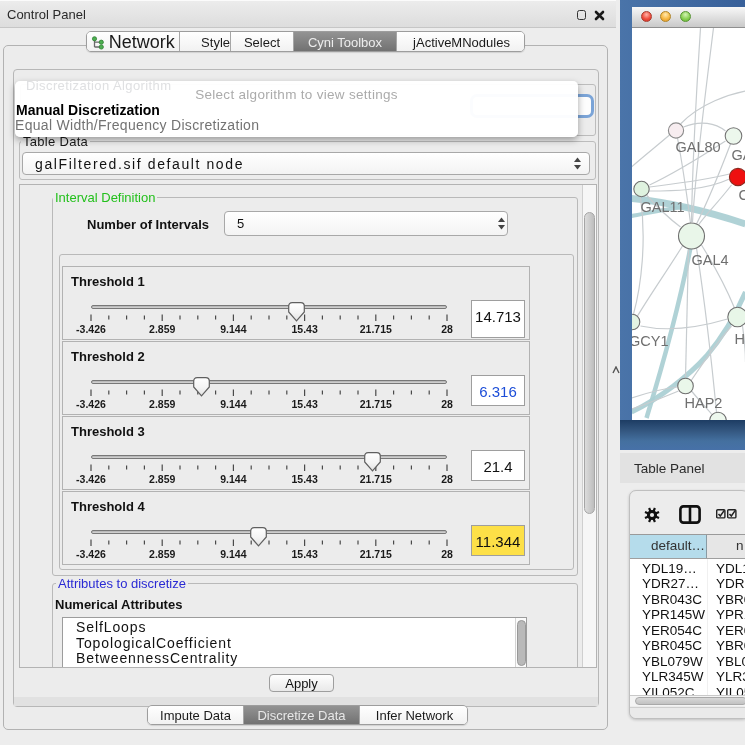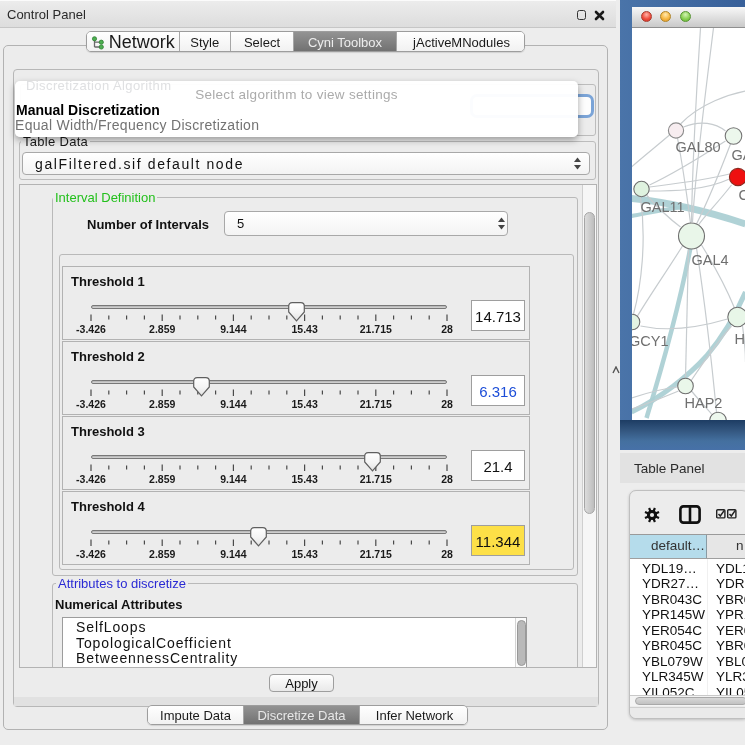--- a/index.html
+++ b/index.html
@@ -13,21 +13,21 @@
 <svg width="11" height="11" viewBox="0 0 11 11" style="position:absolute;left:594px;top:10px">
       <path d="M2,2 L9,9 M9,2 L2,9" stroke="#1a1a1a" stroke-width="2.6" stroke-linecap="round"></path>
     </svg>
 <div style="position:absolute;left:86px;top:31px;width:439px;height:21px;z-index:5;border:1px solid #9d9d9d;border-radius:5px;overflow:hidden;box-shadow:0 1px 1px rgba(0,0,0,0.12)">
       <div style="position:absolute;left:0px;top:0px;width:91.5px;height:21px;font-size:18px;line-height:21px;text-align:center;background:linear-gradient(#ffffff,#f0f0f0);color:#1a1a1a;"><svg width="14" height="14" viewBox="0 0 14 14" style="vertical-align:-2px;margin-right:4px">
           <path d="M3.5,3 L3.5,11 M3.5,6.2 L10,6.2 M3.5,11 L10,11" stroke="#6a6a6a" stroke-width="1.3" fill="none"></path>
           <circle cx="3.5" cy="2.8" r="2.1" fill="#4caf50" stroke="#2e7d32" stroke-width="0.8"></circle>
           <circle cx="10.3" cy="6.2" r="2.1" fill="#4caf50" stroke="#2e7d32" stroke-width="0.8"></circle>
           <circle cx="10.3" cy="11" r="2.1" fill="#4caf50" stroke="#2e7d32" stroke-width="0.8"></circle>
         </svg>Network</div>
-      <div style="position:absolute;left:91.5px;top:0px;width:51.5px;height:21px;font-size:13px;line-height:21px;text-align:center;background:linear-gradient(#ffffff,#f0f0f0);color:#1a1a1a;border-left:1px solid #a6a6a6;">Style</div>
+      <div style="position:absolute;left:91.5px;top:0px;width:51.5px;height:21px;font-size:13px;line-height:21px;text-align:right;background:linear-gradient(#ffffff,#f0f0f0);color:#1a1a1a;border-left:1px solid #a6a6a6;">Style</div>
       <div style="position:absolute;left:143px;top:0px;width:63px;height:21px;font-size:13px;line-height:21px;text-align:center;background:linear-gradient(#ffffff,#f0f0f0);color:#1a1a1a;border-left:1px solid #a6a6a6;">Select</div>
       <div style="position:absolute;left:206px;top:0px;width:103px;height:21px;font-size:13px;line-height:21px;text-align:center;background:linear-gradient(#939393,#6e6e6e);color:#ededed;border-left:1px solid #a6a6a6;">Cyni Toolbox</div>
       <div style="position:absolute;left:309px;top:0px;width:130px;height:21px;font-size:13px;line-height:21px;text-align:center;background:linear-gradient(#ffffff,#f0f0f0);color:#1a1a1a;border-left:1px solid #a6a6a6;">jActiveMNodules</div>
     </div>
 
 <div style="position:absolute;left:3px;top:45px;width:605px;height:685px;border:1px solid #b2b2b2;border-radius:5px;background:#ececec"></div>
 
 <div style="position:absolute;left:13px;top:69px;width:586px;height:638px;border:1px solid #b7b7b7;border-radius:4px;background:#ececec"></div>
 
 <div style="position:absolute;left:20px;top:84px;width:576px;height:52px;border:1px solid #bcbcbc;border-radius:3px"></div>
@@ -77,21 +77,21 @@
           <svg width="17" height="20" viewBox="0 0 17 20" style="position:absolute;left:225.0px;top:35px">
             <defs>
               <linearGradient id="thg1" x1="0" y1="0" x2="0" y2="1">
                 <stop offset="0" stop-color="#ffffff"></stop>
                 <stop offset="0.55" stop-color="#f4f4f4"></stop>
                 <stop offset="1" stop-color="#e2e2e2"></stop>
               </linearGradient>
             </defs>
             <path d="M4.2,0.7 L12.8,0.7 Q16.3,0.7 16.3,4.2 L16.3,10.0 L8.5,18.8 L0.7,10.0 L0.7,4.2 Q0.7,0.7 4.2,0.7 Z" fill="url(#thg1)" stroke="#5f5f5f" stroke-width="1.2"></path>
           </svg>
-          <div style="position:absolute;left:408px;top:33px;width:54px;height:31px;border:1px solid #9e9e9e;background:#fff;font-size:15px;color:#111;text-align:center;line-height:31px">14.713</div>
+          <div style="position:absolute;left:408px;top:33px;width:54px;height:38px;border:1px solid #9e9e9e;background:#fff;font-size:15px;color:#111;text-align:center;line-height:31px">14.713</div>
         </div>
         <div style="position:absolute;left:62px;top:341px;width:468px;height:74px;border:1px solid #b2b2b2;background:#ececec">
           <div style="position:absolute;left:8px;top:7px;font-weight:bold;font-size:13px;color:#111">Threshold 2</div>
           <div style="position:absolute;left:28px;top:38px;width:356px;height:4px;border:1px solid #787878;border-radius:2px;background:linear-gradient(#b0b0b0,#d8d8d8)"></div>
           <svg width="470" height="8" viewBox="62 0 470 8" style="position:absolute;left:0px;top:47px">
             <path d="M90.0,0.5 L90.0,7 M107.8,1.5 L107.8,5.5 M125.6,1.5 L125.6,5.5 M143.4,1.5 L143.4,5.5 M161.2,0.5 L161.2,7 M179.0,1.5 L179.0,5.5 M196.8,1.5 L196.8,5.5 M214.6,1.5 L214.6,5.5 M232.4,0.5 L232.4,7 M250.2,1.5 L250.2,5.5 M268.0,1.5 L268.0,5.5 M285.8,1.5 L285.8,5.5 M303.6,0.5 L303.6,7 M321.4,1.5 L321.4,5.5 M339.2,1.5 L339.2,5.5 M357.0,1.5 L357.0,5.5 M374.8,0.5 L374.8,7 M392.6,1.5 L392.6,5.5 M410.4,1.5 L410.4,5.5 M428.2,1.5 L428.2,5.5 M446.0,0.5 L446.0,7" stroke="#4a4a4a" stroke-width="1.2" fill="none"></path>
           </svg>
           <div style="position:absolute;left:-2.0px;top:56px;width:60px;text-align:center;font-size:10.5px;font-weight:bold;color:#1a1a1a">-3.426</div>
           <div style="position:absolute;left:69.2px;top:56px;width:60px;text-align:center;font-size:10.5px;font-weight:bold;color:#1a1a1a">2.859</div>
           <div style="position:absolute;left:140.4px;top:56px;width:60px;text-align:center;font-size:10.5px;font-weight:bold;color:#1a1a1a">9.144</div>

